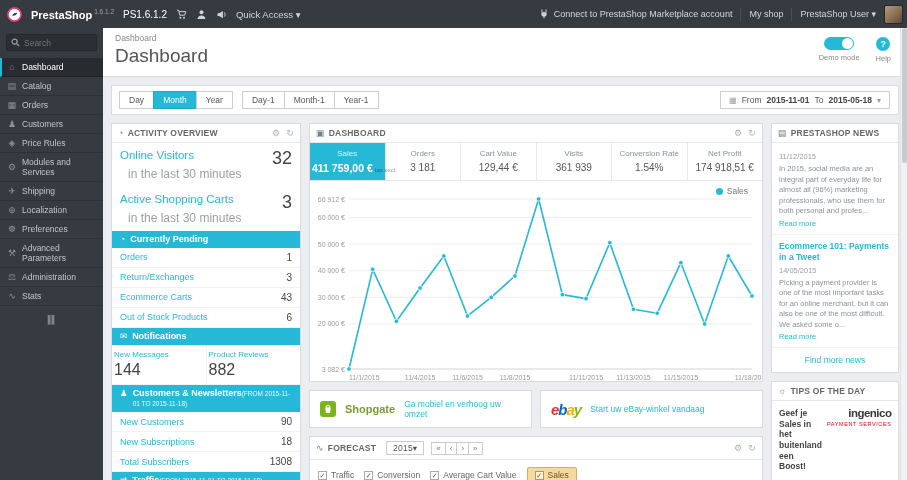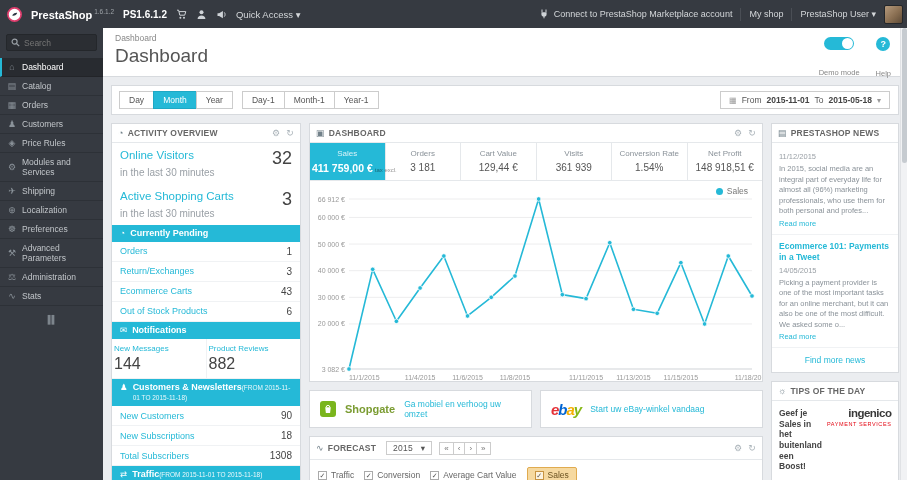--- a/index.html
+++ b/index.html
@@ -5,42 +5,42 @@
   *{box-sizing:border-box;margin:0;padding:0}
   html,body{width:907px;height:480px;overflow:hidden}
   body{font-family:"Liberation Sans",sans-serif;background:#ebedf0;color:#555;position:relative;font-size:10px}
   a{text-decoration:none;cursor:pointer}
   
   .topbar{position:absolute;top:0;left:0;width:907px;height:28px;background:#363a41;display:flex;align-items:center;justify-content:space-between;color:#d4d7da;z-index:20}
   .tb-left{display:flex;align-items:center;gap:9px;padding-left:7px}
   .tb-right{display:flex;align-items:center;gap:8px;padding-right:4px;font-size:9px}
   .brand{color:#fff;font-size:11px;font-weight:bold}
   .brand sup{font-size:6.5px;color:#9ea3a8;font-weight:normal;margin-left:2px}
-  .shopname{color:#fff;font-size:10px;font-weight:bold}
+  .shopname{color:#fff;font-size:10px;font-weight:normal}
   .tb-ic{display:inline-flex;align-items:center}
   .qa{font-size:9.5px;color:#d4d7da}
   .sep{width:1px;height:13px;background:#4a4e55}
   .avatar{width:19px;height:19px;border-radius:2px;background:linear-gradient(135deg,#b59a7d 0%,#8a6f52 55%,#5d4a36 100%);border:1px solid #23262a}
   
   .sidebar{position:absolute;top:28px;left:0;width:103px;bottom:0;background:#363a41;z-index:10}
   .side-search{margin:6px 6px 7px;display:flex;align-items:center;background:#2b2e33;border:1px solid #24272b;height:17px;padding:0 4px;gap:4px;border-radius:2px}
   .side-search input{background:transparent;border:none;color:#c7cbd0;font-size:8.5px;width:100%;outline:none;font-family:"Liberation Sans",sans-serif}
   .side-item{display:flex;align-items:center;gap:5px;padding:4px 7px;font-size:8.5px;color:#c2c6ca;border-bottom:1px solid rgba(0,0,0,.15);cursor:pointer}
   .side-item.active{background:#282b30;color:#fff;border-left:2px solid #25b9d7;padding-left:5px}
   .side-icon{width:10px;color:#8a9299;font-size:9px;text-align:center;flex:none}
   .collapse{padding:9px 0;color:#7d858c;font-size:8px;text-align:center;cursor:pointer;letter-spacing:1px}
   
   .main{position:absolute;left:103px;top:28px;right:0;bottom:0;overflow:hidden}
   .page-header{background:#fff;border-bottom:1px solid #d7dade;padding:5px 12px 9px;position:relative}
   .breadcrumb{font-size:8.5px;color:#888}
   .page-title{font-size:19px;color:#555;font-weight:normal;margin-top:2px}
   .header-tools{position:absolute;right:16px;top:9px;display:flex;gap:16px;text-align:center}
   .toggle{width:30px;height:13px;background:#25b9d7;border-radius:7px;position:relative;margin:0 auto;cursor:pointer}
   .toggle .knob{position:absolute;right:1px;top:1px;width:11px;height:11px;background:#fff;border-radius:50%}
-  .tool-label{font-size:7.5px;color:#888;margin-top:18px}
+  .tool-label{font-size:7.5px;color:#888;margin-top:3px}
   .help-circle{width:14px;height:14px;border-radius:50%;background:#25b9d7;color:#fff;font-size:9px;line-height:14px;margin:0 auto;font-weight:bold;cursor:pointer}
   
   .filterbar{margin:8px;background:#fff;border:1px solid #d7dade;padding:5px 8px;display:flex;align-items:center;gap:10px}
   .btn-group{display:flex}
   .fbtn{font-size:8.5px;padding:3px 9px;border:1px solid #ccc;background:#fff;color:#555;margin-left:-1px;cursor:pointer;font-family:"Liberation Sans",sans-serif}
   .fbtn.active{background:#25b9d7;color:#fff;border-color:#1fa8c4}
   .daterange{margin-left:auto;border:1px solid #ccc;padding:3px 8px;font-size:8.5px;display:flex;gap:5px;align-items:center;color:#555;cursor:pointer}
   .daterange b{color:#444}
   .dr-ic{color:#999;font-size:8px}
   
@@ -50,21 +50,21 @@
   .col-right{width:128px;flex:none}
   .panel{background:#fff;border:1px solid #d7dade;margin-bottom:8px}
   .panel-hd{display:flex;align-items:center;gap:4px;padding:4px 6px;border-bottom:1px solid #e5e8eb;font-size:8.5px;font-weight:bold;color:#666;letter-spacing:.2px;white-space:nowrap}
   .panel-hd .hd-ic{color:#72818a;font-size:9px;font-weight:normal}
   .panel-hd .sp{margin-left:auto;display:flex;gap:6px;color:#a9b2b8;font-weight:normal;font-size:9px}
   .panel-hd .sp span{cursor:pointer}
   
   .kpi-line{display:flex;justify-content:space-between;align-items:flex-start;padding:6px 8px 0}
   .kpi-line .lbl{color:#25b9d7;font-size:11.5px}
   .kpi-line .val{font-size:18px;color:#444;font-weight:300;line-height:1}
-  .kpi-sub{font-size:10px;color:#9aa0a6;padding:0 8px 6px}
+  .kpi-sub{font-size:12px;color:#9aa0a6;padding:0 16px 6px}
   .band{background:#25b9d7;color:#fff;font-size:9px;font-weight:bold;padding:3px 8px;display:flex;gap:5px;align-items:flex-start;line-height:1.2}
   .band .band-ic{font-size:8.5px;font-weight:normal;flex:none}
   .band .bsub{font-size:6.5px;font-weight:normal;opacity:.9;margin-top:1px}
   .rowline{display:flex;justify-content:space-between;align-items:center;padding:4px 8px;border-bottom:1px solid #f0f2f4;font-size:9px}
   .rowline .lbl{color:#25b9d7}
   .rowline .val{color:#444;font-size:10px}
   .notif-cols{display:flex;text-align:left;border-bottom:1px solid #f0f2f4}
   .notif-cols>div{flex:1;padding:5px 2px;cursor:pointer}
   .notif-cols>div+div{border-left:1px solid #f0f2f4}
   .notif-lbl{color:#25b9d7;font-size:8px}
@@ -84,21 +84,21 @@
   .chart-wrap{position:relative;height:200px;padding:2px 2px 0;overflow:hidden}
   .chart-legend{position:absolute;top:5px;right:14px;display:flex;align-items:center;gap:4px;font-size:8.5px;color:#777;z-index:2}
   .chart-legend .dot{width:7px;height:7px;border-radius:50%;background:#25b9d7;display:inline-block}
   
   .promos{display:flex;gap:8px;margin-bottom:8px}
   .promo{flex:1;background:#fff;border:1px solid #d7dade;display:flex;align-items:center;gap:9px;padding:8px 10px;min-height:36px}
   .sg-tx{color:#7b9c32;font-weight:bold;font-size:11px}
   .ebay-logo{font-weight:bold;font-size:15px;font-style:italic;letter-spacing:-1px;line-height:1}
   .promo-link{color:#25b9d7;font-size:8.5px;line-height:1.2}
   
-  .year-select{border:1px solid #ccc;padding:1px 6px;font-size:8.5px;font-weight:normal;display:inline-flex;gap:8px;align-items:center;margin-left:6px;color:#555;cursor:pointer}
+  .year-select{border:1px solid #ccc;padding:1px 6px;font-size:8.5px;font-weight:normal;display:inline-flex;gap:0;align-items:center;margin-left:6px;color:#555;cursor:pointer}
   .nav-group{display:inline-flex;margin-left:4px}
   .nav-group button{font-size:8px;border:1px solid #ccc;background:#fff;color:#777;padding:1px 4px;margin-left:-1px;cursor:pointer;font-family:"Liberation Sans",sans-serif}
   .fc-legend{display:flex;gap:10px;padding:7px 8px;align-items:center;font-size:8.5px;color:#666;flex-wrap:nowrap}
   .fc-item{display:flex;align-items:center;gap:4px;cursor:pointer;white-space:nowrap}
   .cb{width:9px;height:9px;border:1px solid #aaa;background:#fff;display:inline-block;font-size:7px;line-height:8px;text-align:center;color:#555;flex:none}
   .fc-item.sales{background:#f6d9a0;border:1px solid #e0ab50;padding:2px 7px;border-radius:2px;color:#6b5322}
   .fc-item.sales .cb{border-color:#c79341;background:#fdf3df}
   
   .news-art{padding:6px 7px;border-bottom:1px solid #f0f2f4}
   .news-title{color:#25b9d7;font-size:8.5px;font-weight:bold;line-height:1.3;display:block}
@@ -381,21 +381,21 @@
           <div class="kpi-cell">
             <div class="l">Visits</div>
             <div class="v">361 939</div>
           </div>
           <div class="kpi-cell">
             <div class="l">Conversion Rate</div>
             <div class="v">1.54%</div>
           </div>
           <div class="kpi-cell">
             <div class="l">Net Profit</div>
-            <div class="v">148 918,51 €</div>
+            <div class="v">174 918,51 €</div>
           </div>
         </div>
         <div class="chart-wrap">
           <div class="chart-legend">
             <span class="dot"></span>
             <span>Sales</span>
           </div>
           <svg id="chart-svg" width="452" height="200">
               <line x1="37" y1="186" x2="440" y2="186" stroke="#ededee" stroke-width="1"></line>
               <text x="33" y="188.5" text-anchor="end" font-size="7" fill="#999" font-family="Liberation Sans, sans-serif">3 082 €</text>

